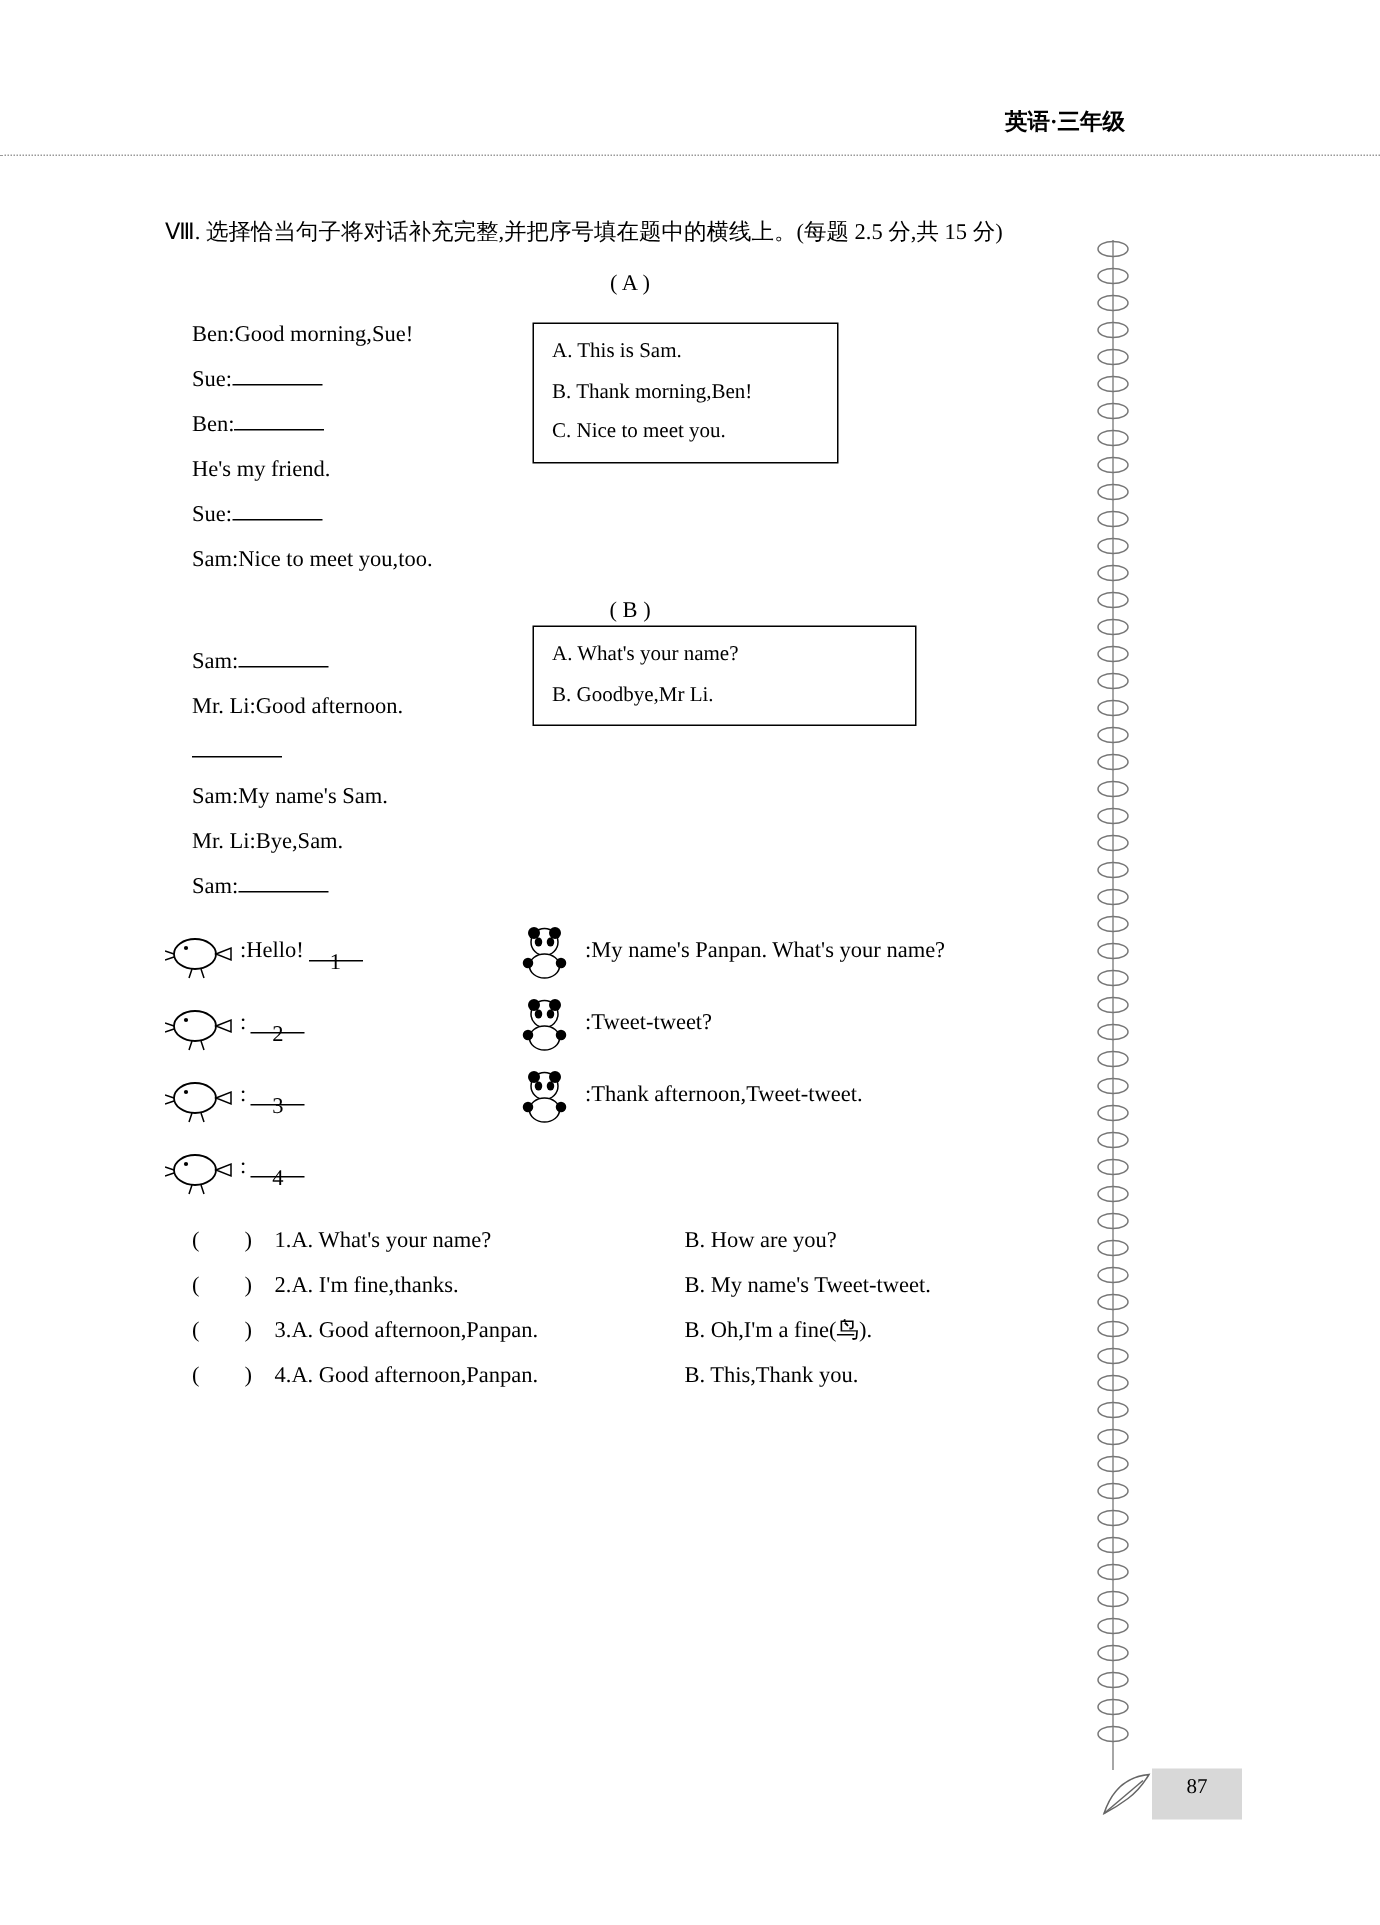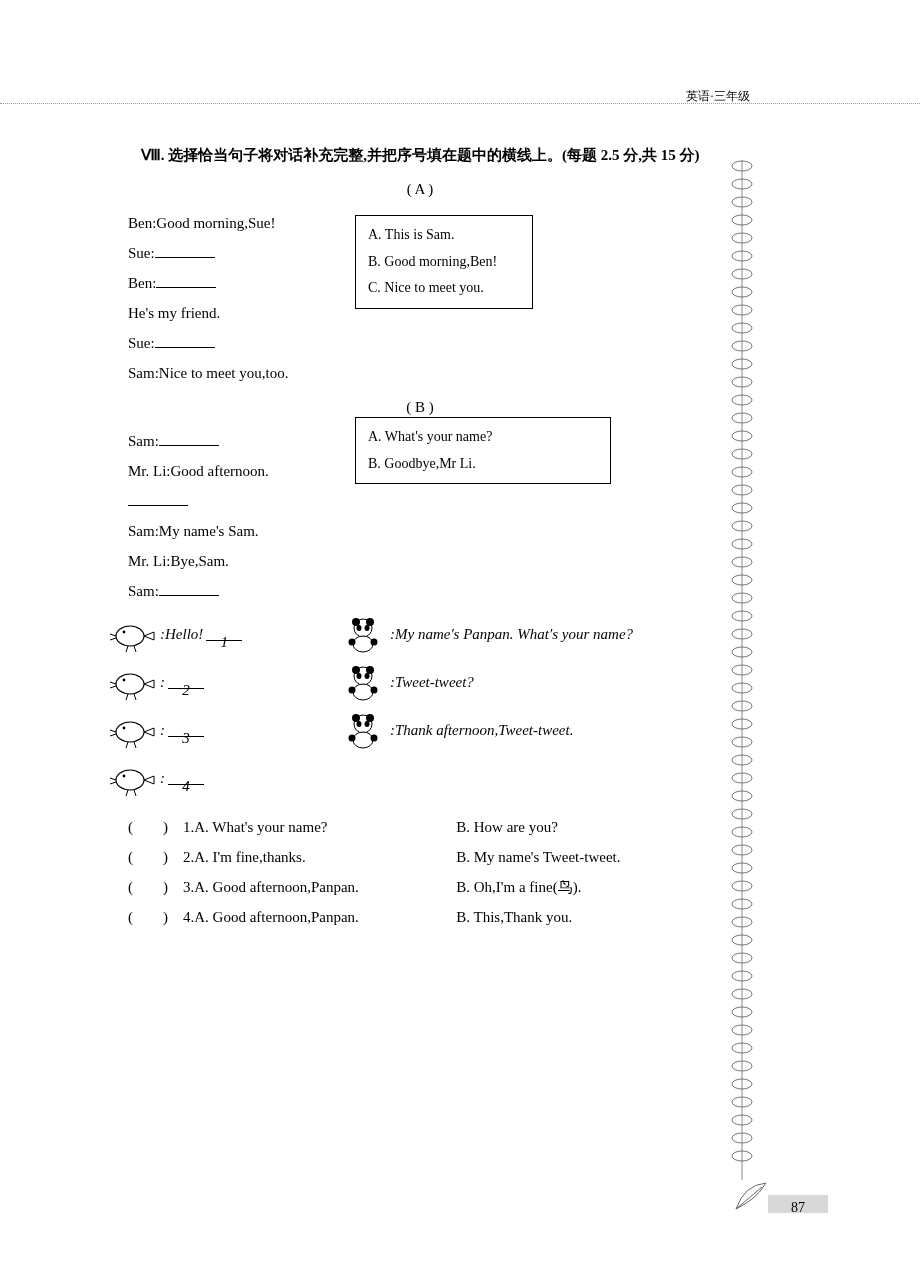--- a/index.html
+++ b/index.html
@@ -7,43 +7,42 @@
     width: 920px;
     height: 1283px;
     background: #fff;
     font-family: "SimSun", "Times New Roman", serif;
     font-size: 15px;
     color: #000;
     position: relative;
   }
   .header {
     position: absolute;
-    top: 88px;
+    top: 72px;
     right: 170px;
-    font-size: 12px;
-    font-weight: normal;
+    font-size: 15px;
+    font-weight: bold;
   }
   .divider {
     position: absolute;
     top: 103px;
     left: 0;
     width: 920px;
     border-top: 1px dotted #999;
   }
   .content {
     position: absolute;
     top: 140px;
     left: 110px;
     width: 620px;
     line-height: 2.0;
   }
   .section-title {
-    font-weight: bold;
+    font-weight: normal;
     margin-bottom: 4px;
-    margin-left: 31px;
   }
   .sub-label {
     text-align: center;
     margin: 4px 0;
   }
   .dialog-line {
     padding-left: 18px;
   }
   .blank {
     display: inline-block;
@@ -61,28 +60,27 @@
     margin: 0 3px;
   }
   .option-box {
     position: absolute;
     border: 1px solid #000;
     padding: 6px 12px;
     font-size: 14px;
     line-height: 1.9;
     background: #fff;
   }
-  .box-a { left: 355px; top: 215px; width: 178px; }
+  .box-a { left: 355px; top: 215px; width: 204px; }
   .box-b { left: 355px; top: 417px; width: 256px; }
   .spacer { height: 6px; }
   .q9-row {
     display: flex;
     align-items: center;
     margin: 8px 0;
-    font-style: italic;
   }
   .q9-col1 { width: 230px; display: flex; align-items: center; }
   .q9-col2 { display: flex; align-items: center; }
   .icon {
     width: 46px;
     height: 40px;
     display: inline-block;
     margin-right: 4px;
   }
   .choice-row {
@@ -97,21 +95,21 @@
     position: absolute;
     right: 160px;
     top: 160px;
     width: 36px;
   }
   .page-num-box {
     position: absolute;
     right: 92px;
     bottom: 70px;
     width: 60px;
-    height: 18px;
+    height: 34px;
     background: #d8d8d8;
     text-align: center;
     line-height: 26px;
     font-size: 14px;
   }
   .feather {
     position: absolute;
     right: 150px;
     bottom: 70px;
     width: 38px;
@@ -279,21 +277,21 @@
     <span class="choice-paren">(　　)</span>
     <span>4. </span>
     <span class="choice-a">A. Good afternoon,Panpan.</span>
     <span class="choice-b">B. This,Thank you.</span>
   </div>
 
 </div>
 
 <div class="option-box box-a">
   <div>A. This is Sam.</div>
-  <div>B. Good morning,Ben!</div>
+  <div>B. Thank morning,Ben!</div>
   <div>C. Nice to meet you.</div>
 </div>
 
 <div class="option-box box-b">
   <div>A. What's your name?</div>
   <div>B. Goodbye,Mr Li.</div>
 </div>
 
 <div class="spiral">
   <svg width="36" height="1020">

